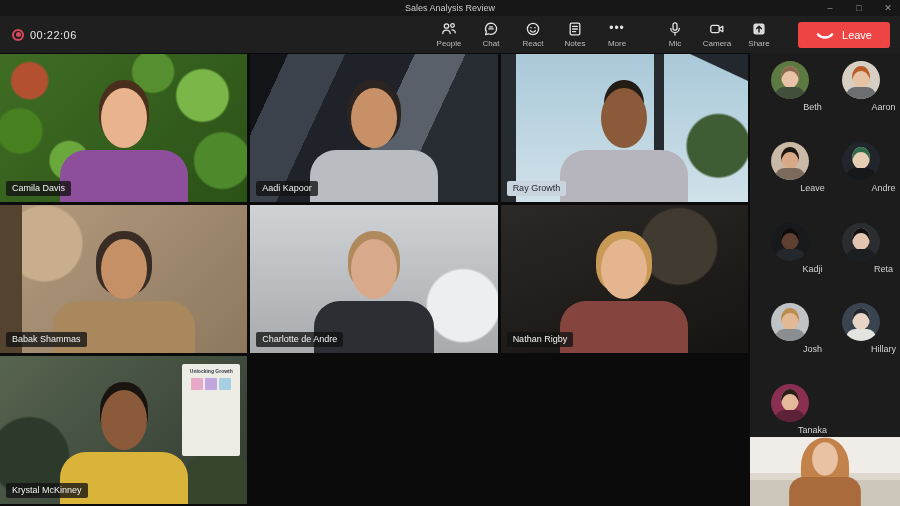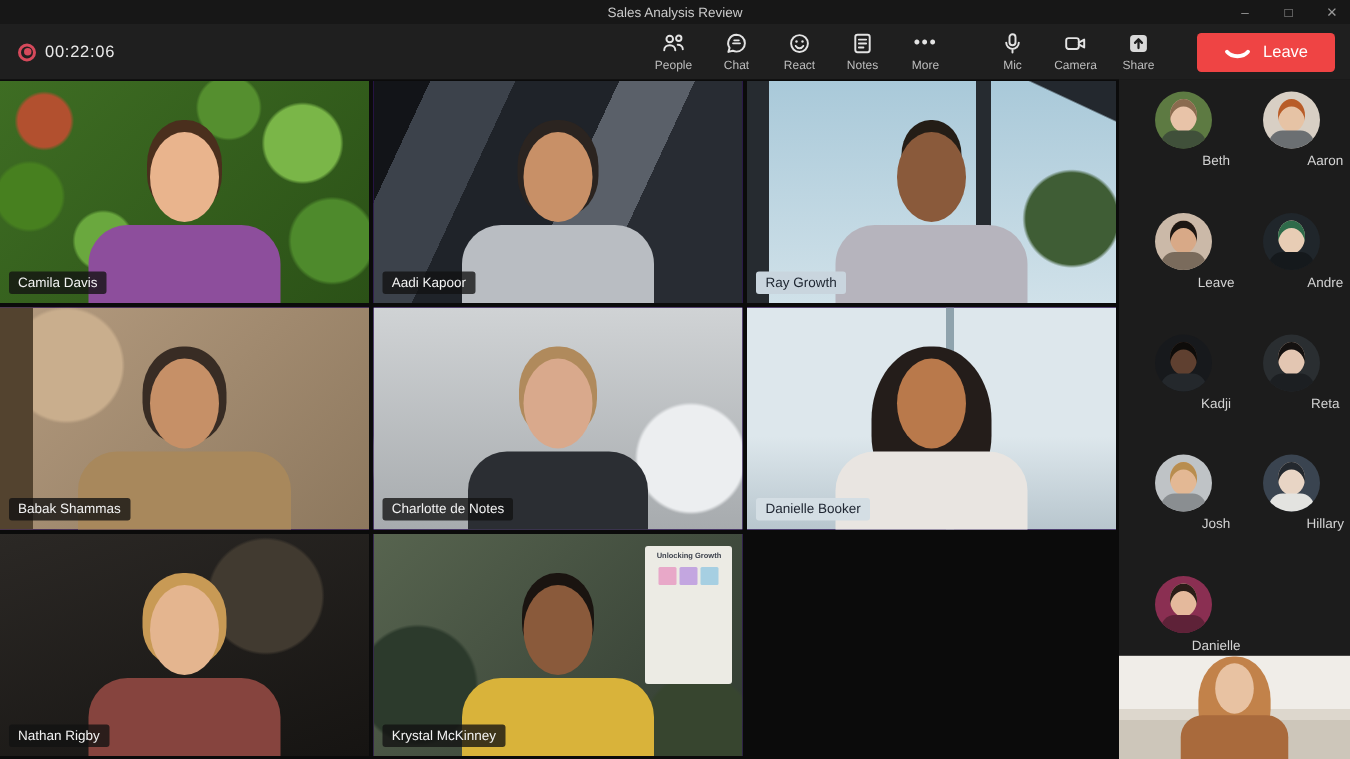--- a/index.html
+++ b/index.html
@@ -219,32 +219,23 @@
         <div class="tag">Babak Shammas</div>
       </div>
 
       <div class="tile" style="--scene:radial-gradient(circle at 86% 68%, #eceef0 0%, #eceef0 15%, rgba(0,0,0,0) 16%),linear-gradient(180deg,#d0d3d5,#a7abae);--skin:#d9a98c;--hair:#b08a5c;--hairw:52px;--hairh:60px;--bodyw:120px;--shirt:#2b2e33">
         <div class="backdrop"></div>
         <div class="person">
           <div class="hair"></div>
           <div class="head"></div>
           <div class="body"></div>
         </div>
-        <div class="tag">Charlotte de Notes</div>
-      </div>
-
-      <div class="tile" style="--scene:linear-gradient(90deg,rgba(0,0,0,0) 0%,rgba(0,0,0,0) 54%,#8fa3ad 54%,#8fa3ad 56%,rgba(0,0,0,0) 56%),linear-gradient(180deg,#dde7ec 0%,#dde7ec 58%,#b8c6ce 100%);--skin:#b9794b;--hair:#241d1a;--hairw:80px;--hairh:102px;--shirt:#e9e5e1;--tagbg:#d4dee4;--tagfg:#212834">
-        <div class="backdrop"></div>
-        <div class="person">
-          <div class="hair"></div>
-          <div class="head"></div>
-          <div class="body"></div>
-        </div>
-        <div class="tag">Danielle Booker</div>
-      </div>
+        <div class="tag">Charlotte de Andre</div>
+      </div>
+
 
       <div class="tile" style="--scene:radial-gradient(circle at 72% 28%, #413a30 0%, #413a30 18%, rgba(0,0,0,0) 19%),linear-gradient(160deg,#2b2825,#161412);--skin:#e4b58f;--hair:#c89a55;--hairw:56px;--hairh:62px;--shirt:#86443e">
         <div class="backdrop"></div>
         <div class="person">
           <div class="hair"></div>
           <div class="head"></div>
           <div class="body"></div>
         </div>
         <div class="tag">Nathan Rigby</div>
       </div>
@@ -327,21 +318,21 @@
               <div class="ah"></div>
               <div class="ab"></div>
             </div>
           <span class="r-name">Hillary</span>
         </div>
         <div class="r-item">
           <div class="avatar" style="--abg:#8a2f52;--askin:#e4b99c;--ahair:#2a1d18;--ashirt:#5e2238">
               <div class="ah"></div>
               <div class="ab"></div>
             </div>
-          <span class="r-name">Danielle</span>
+          <span class="r-name">Tanaka</span>
         </div>
 
       </div>
 
       <div class="selfview" style="--scene:linear-gradient(180deg,#f0ede8 0%,#f0ede8 52%,#ddd7cd 52%,#ddd7cd 62%,#cdc6ba 62%,#cdc6ba 100%);--skin:#e8c2a2;--hair:#c2824a;--hairw:86px;--hairh:108px;--shirt:#a96a3c">
         <div class="backdrop"></div>
         <div class="person">
           <div class="hair"></div>
           <div class="head"></div>
           <div class="body"></div>

